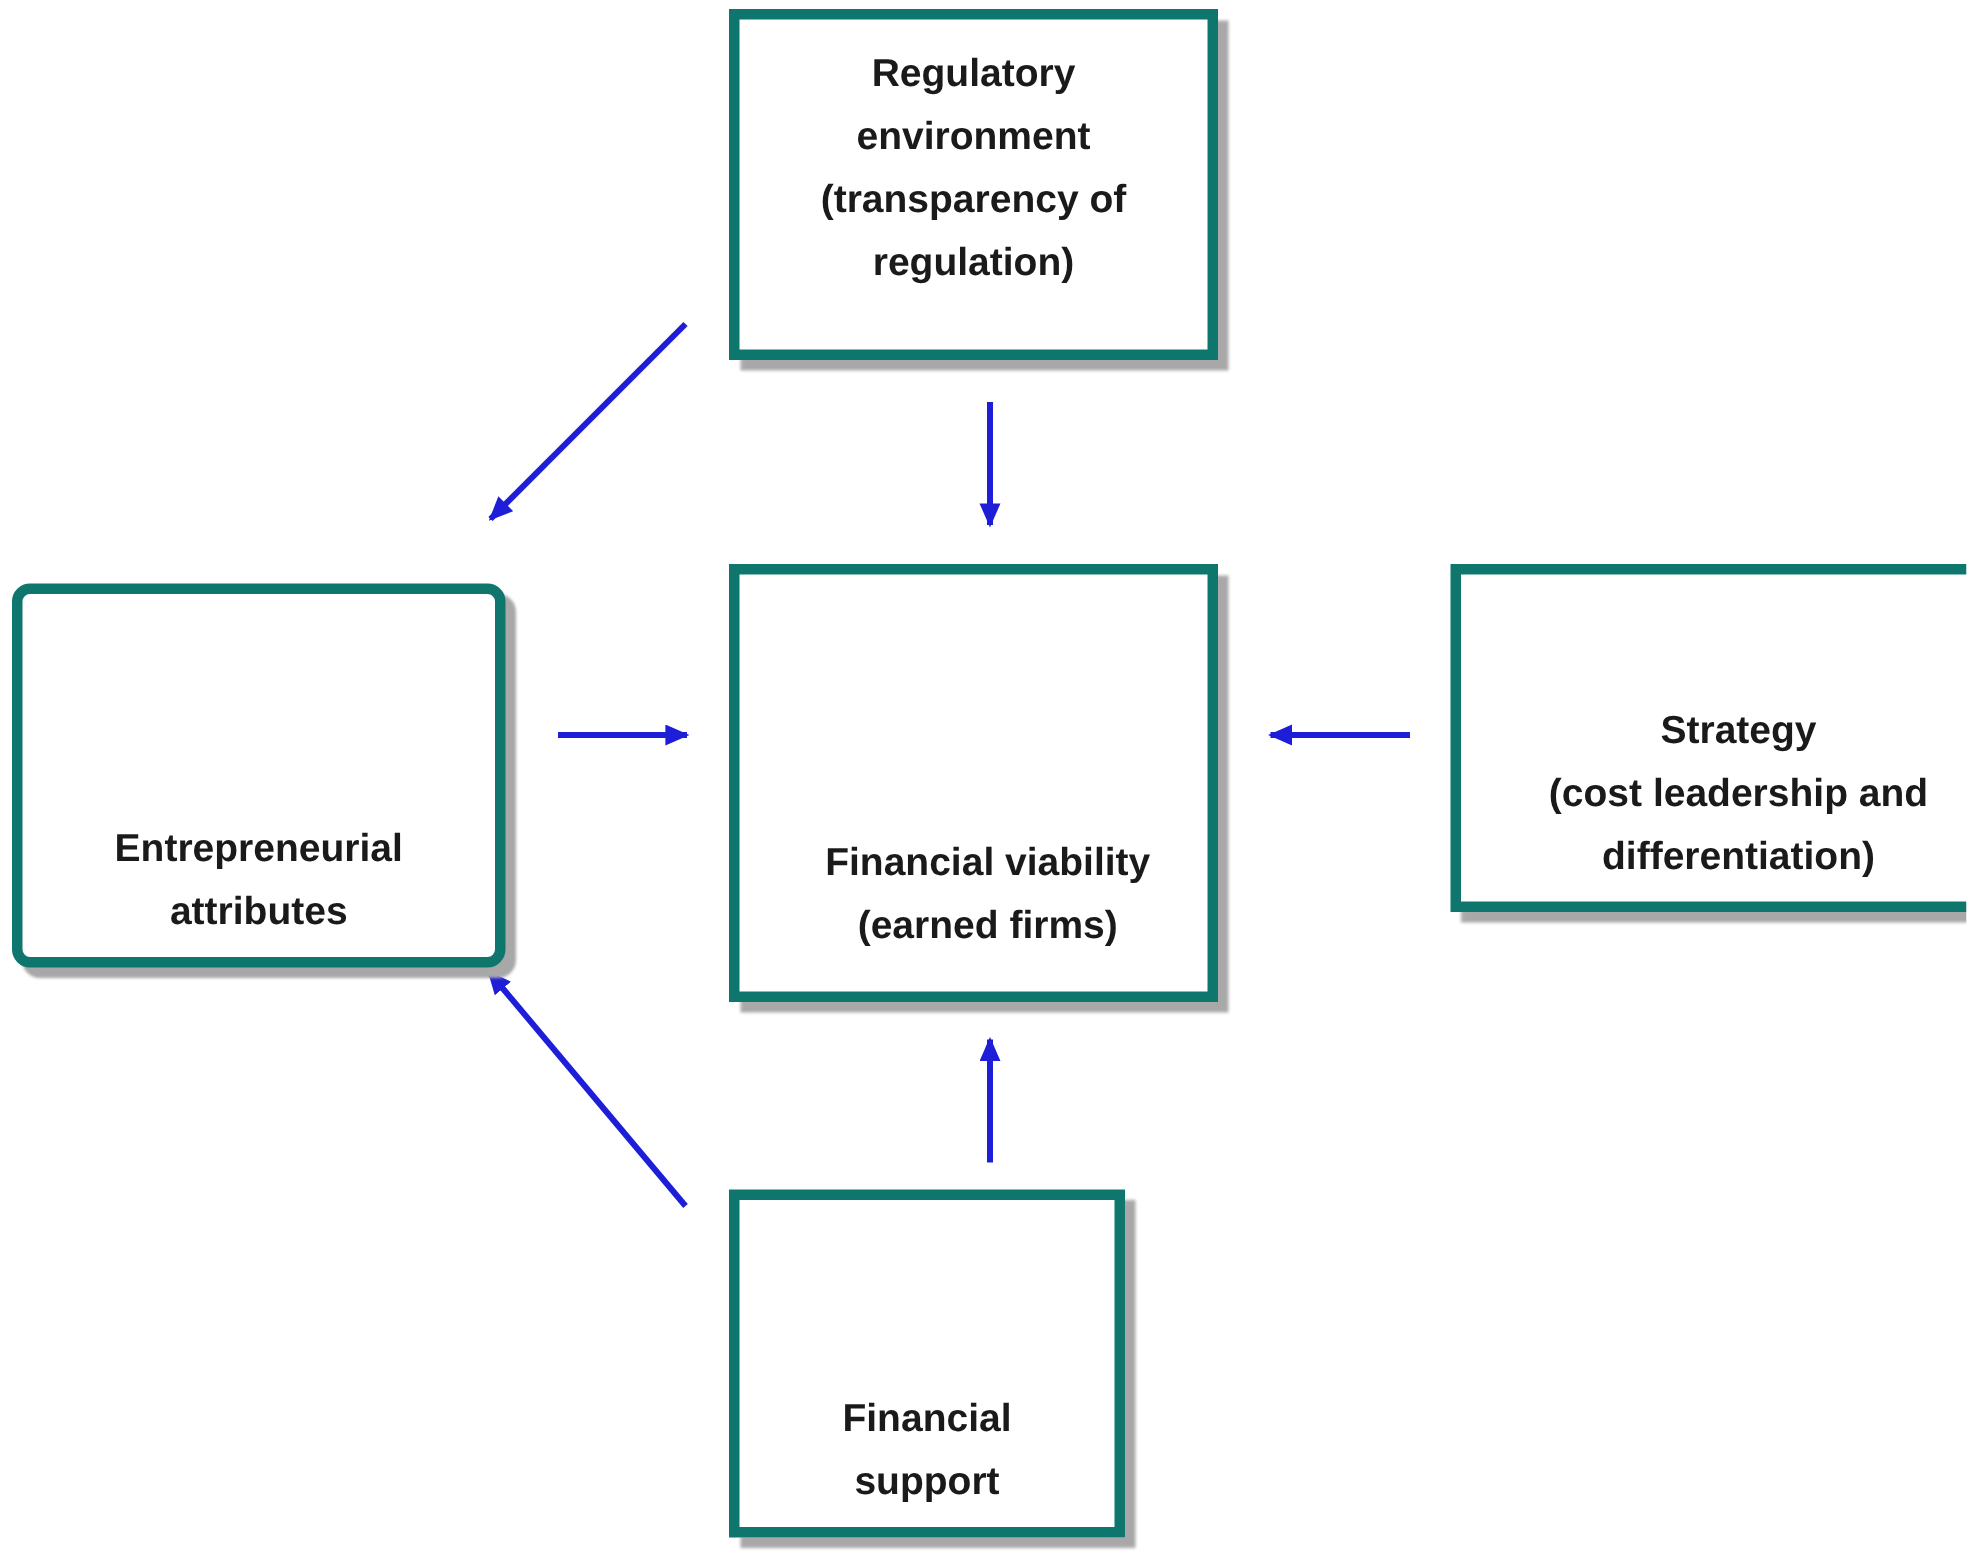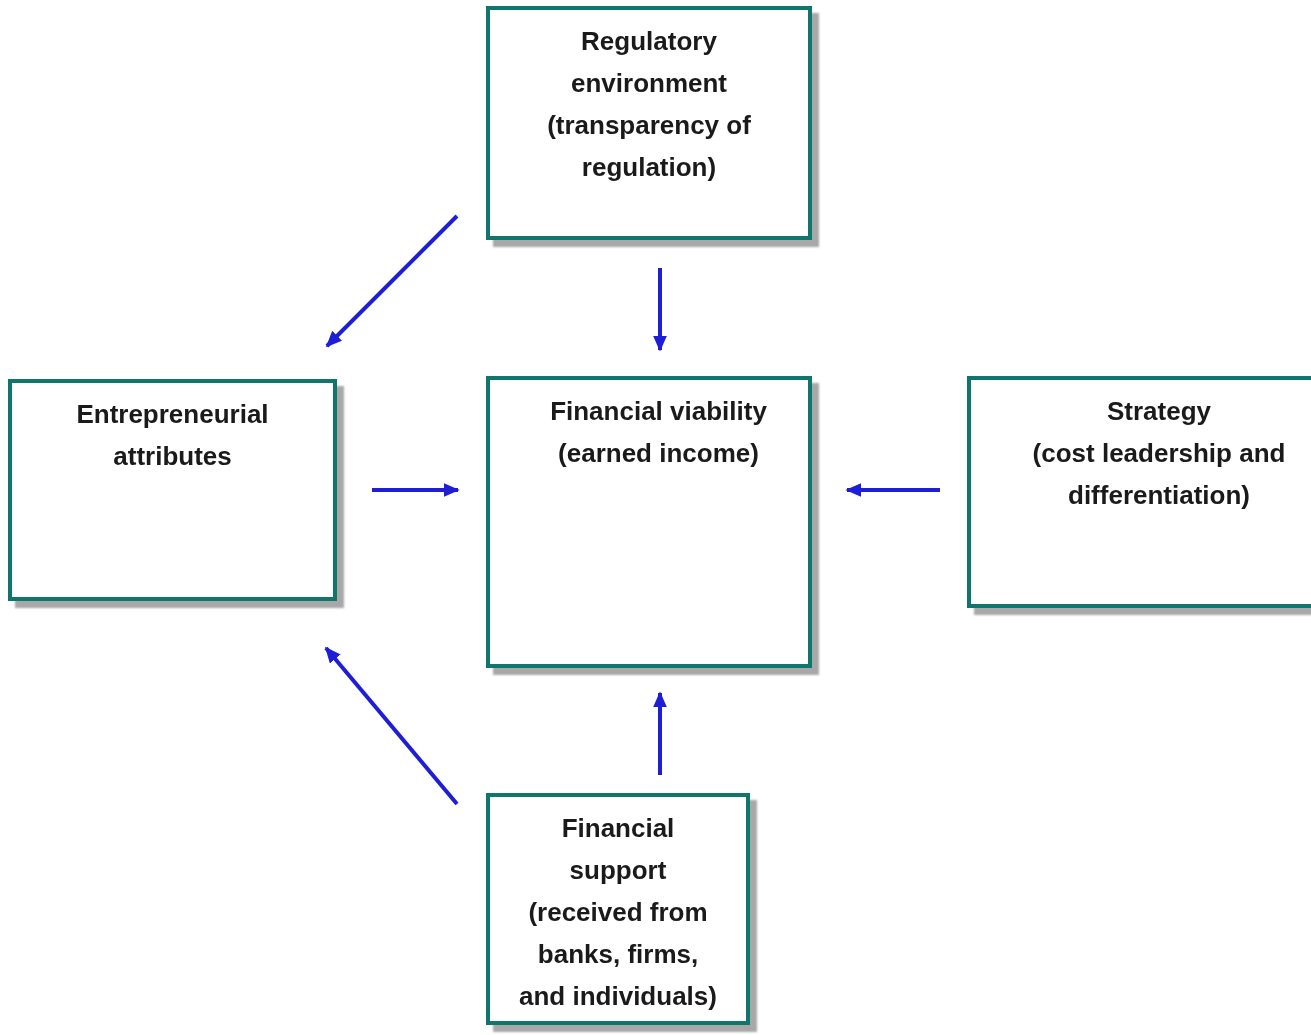--- a/index.html
+++ b/index.html
@@ -20,42 +20,42 @@
     left: 0;
     top: 0;
     width: 1311px;
     height: 1035px;
     pointer-events: none;
   }
   .node {
     position: absolute;
     box-sizing: border-box;
     background: #ffffff;
-    border: 4px solid #0f766e;
+    border: 7px solid #0f766e;
     box-shadow: 7px 7px 2px #a8a8a8;
     display: flex;
     flex-direction: column;
-    justify-content: flex-start;
+    justify-content: flex-end;
     align-items: center;
     text-align: center;
     padding: 10px 26px;
     color: #1a1a1a;
     font-size: 26px;
     line-height: 42px;
   }
   .node-title {
     display: block;
     font-weight: 700;
   }
   .node-subtitle {
     display: block;
     font-weight: 700;
   }
   .node-regulatory        { left: 486px; top: 6px;   width: 326px; height: 234px; padding-bottom: 38px; }
-  .node-entrepreneurial   { left: 8px;   top: 379px; width: 329px; height: 222px; }
+  .node-entrepreneurial   { left: 8px;   top: 389px; width: 329px; height: 256px; border-radius: 12px; }
   .node-financial-viability { left: 486px; top: 376px; width: 326px; height: 292px; padding-bottom: 24px; padding-left: 45px; }
   .node-strategy          { left: 967px; top: 376px; width: 384px; height: 232px; }
   .node-financial-support { left: 486px; top: 793px; width: 264px; height: 232px; }
 </style>
 </head>
 <body>
 
 <div class="canvas">
 
   <svg class="arrow-layer" viewBox="0 0 1311 1035" xmlns="http://www.w3.org/2000/svg">
@@ -78,26 +78,25 @@
     <span class="node-title">Regulatory environment</span>
     <span class="node-subtitle">(transparency of regulation)</span>
   </div>
 
   <div class="node node-entrepreneurial">
     <span class="node-title">Entrepreneurial attributes</span>
   </div>
 
   <div class="node node-financial-viability">
     <span class="node-title">Financial viability</span>
-    <span class="node-subtitle">(earned income)</span>
+    <span class="node-subtitle">(earned firms)</span>
   </div>
 
   <div class="node node-strategy">
     <span class="node-title">Strategy</span>
     <span class="node-subtitle">(cost leadership and differentiation)</span>
   </div>
 
   <div class="node node-financial-support">
     <span class="node-title">Financial support</span>
-    <span class="node-subtitle">(received from banks, firms, and individuals)</span>
   </div>
 
 </div>
 
 </body></html>

